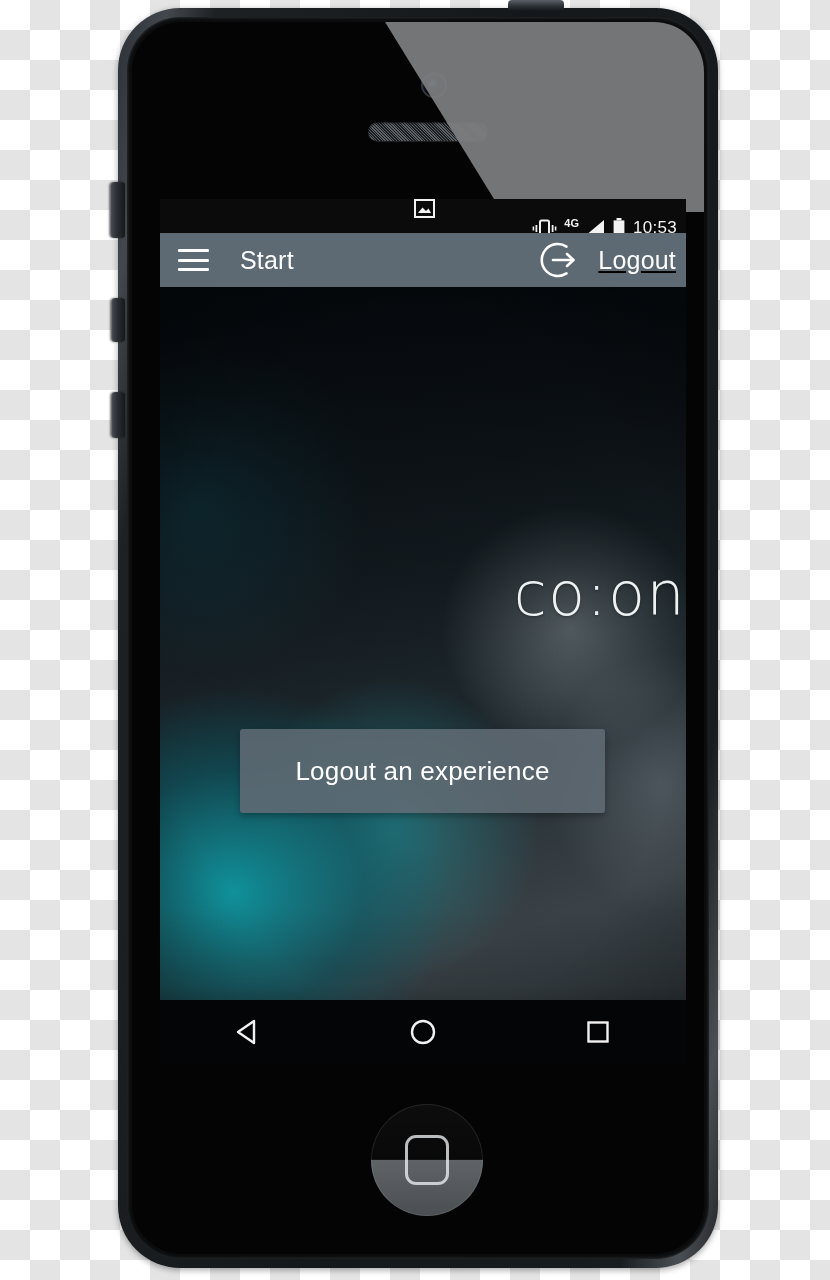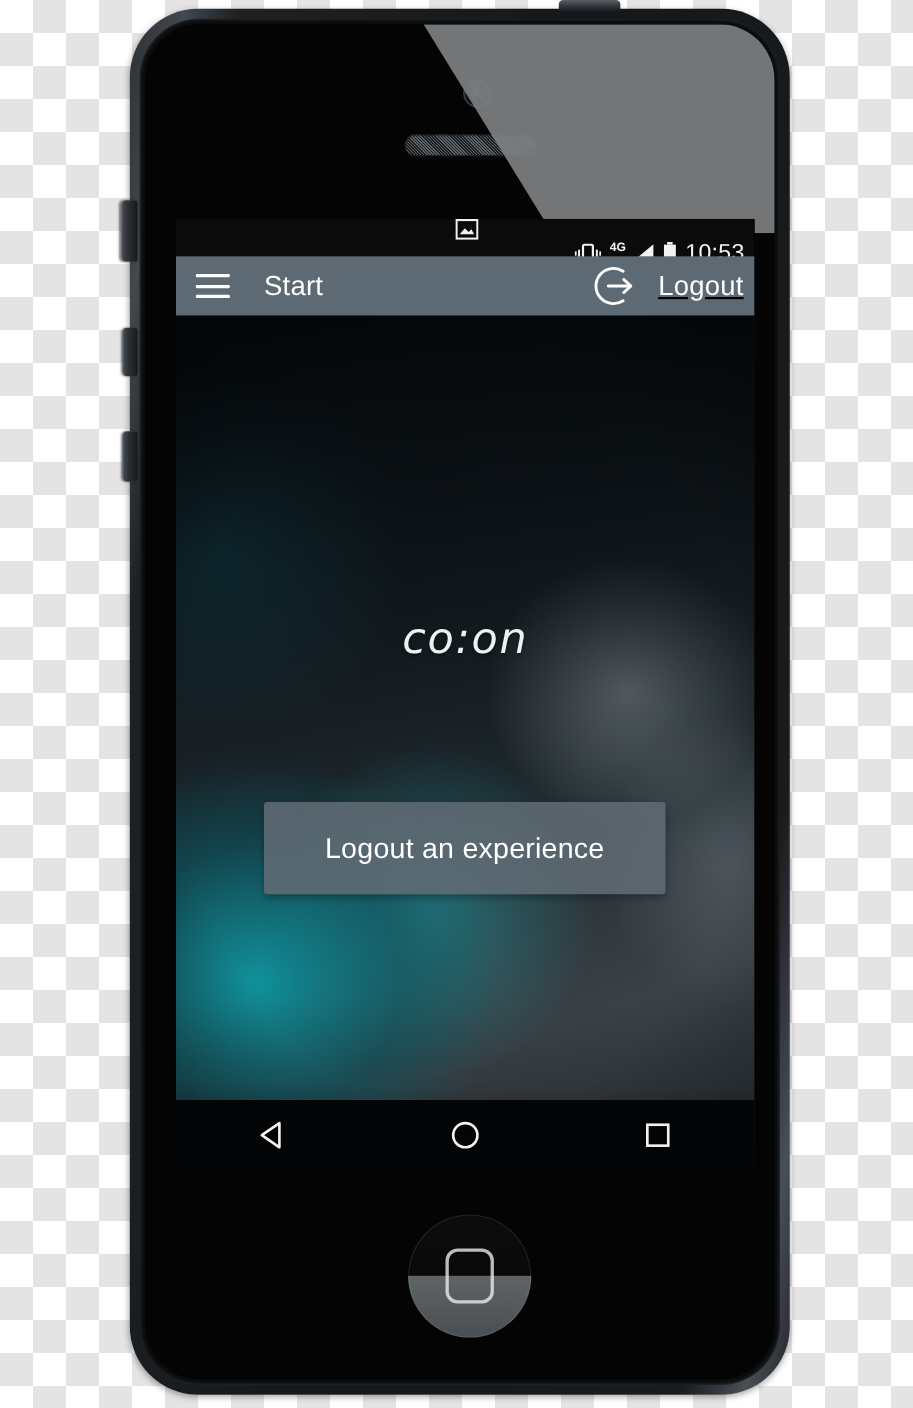--- a/index.html
+++ b/index.html
@@ -126,21 +126,21 @@
     display: flex;
     align-items: center;
     box-sizing: border-box;
     padding: 0 9px 0 12px;
     flex-direction: column;
   }
   .sb-left { display: flex; align-items: center; gap: 6px; }
   .sb-right { margin-left: auto; display: flex; align-items: center; gap: 7px; }
   .sb-time {
     color: #f4f4f4;
-    font-size: 21px;
+    font-size: 17px;
     letter-spacing: 0.3px;
     font-family: "Liberation Sans", sans-serif;
   }
   .sb-4g {
     color: #f2f2f2;
     font-size: 11px;
     font-weight: bold;
     position: relative;
     top: -5px;
     margin-right: -3px;
@@ -222,28 +222,27 @@
   }
   #wp-vignette {
     background: radial-gradient(ellipse 90% 80% at 50% 50%, rgba(0,0,0,0) 55%, rgba(0,0,0,0.40) 100%);
   }
 
   #logo {
     position: absolute;
     left: 0;
     top: 272px;
     width: 100%;
-    text-align: center;
+    text-align: right;
     color: #eef1f2;
-    font-size: 39px;
+    font-size: 60px;
     font-weight: 300;
     letter-spacing: 1.5px;
     font-family: "DejaVu Sans", sans-serif;
     text-shadow: 0 1px 3px rgba(0,0,0,0.35);
-    font-style: italic;
   }
 
   #share-button {
     position: absolute;
     left: 80px;
     top: 442px;
     width: 365px;
     height: 84px;
     background: rgba(96,107,116,0.88);
     border: none;

